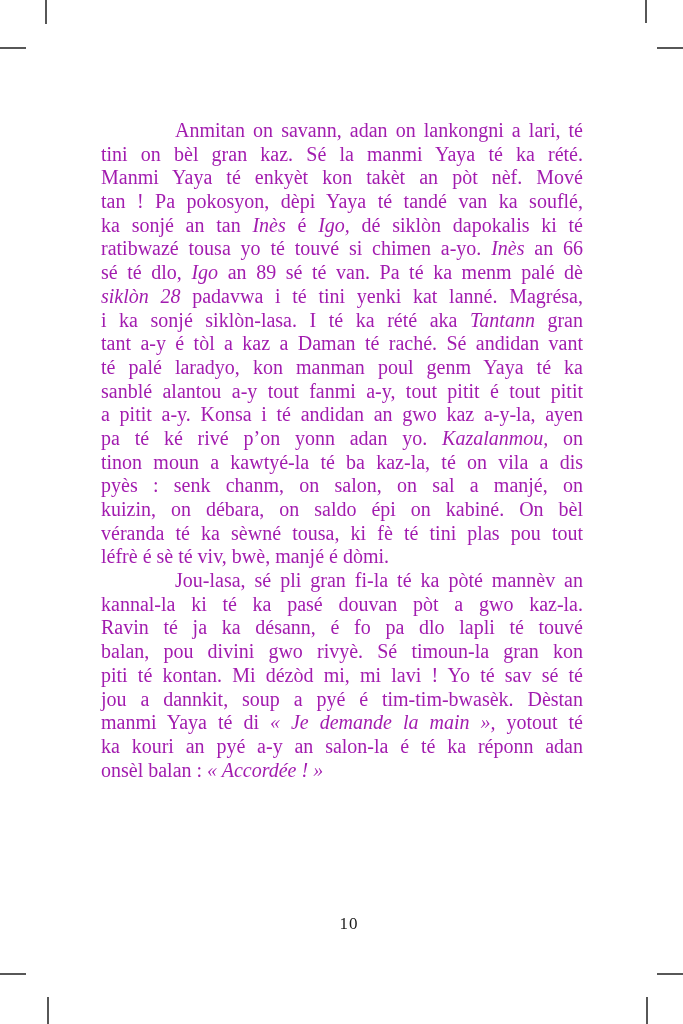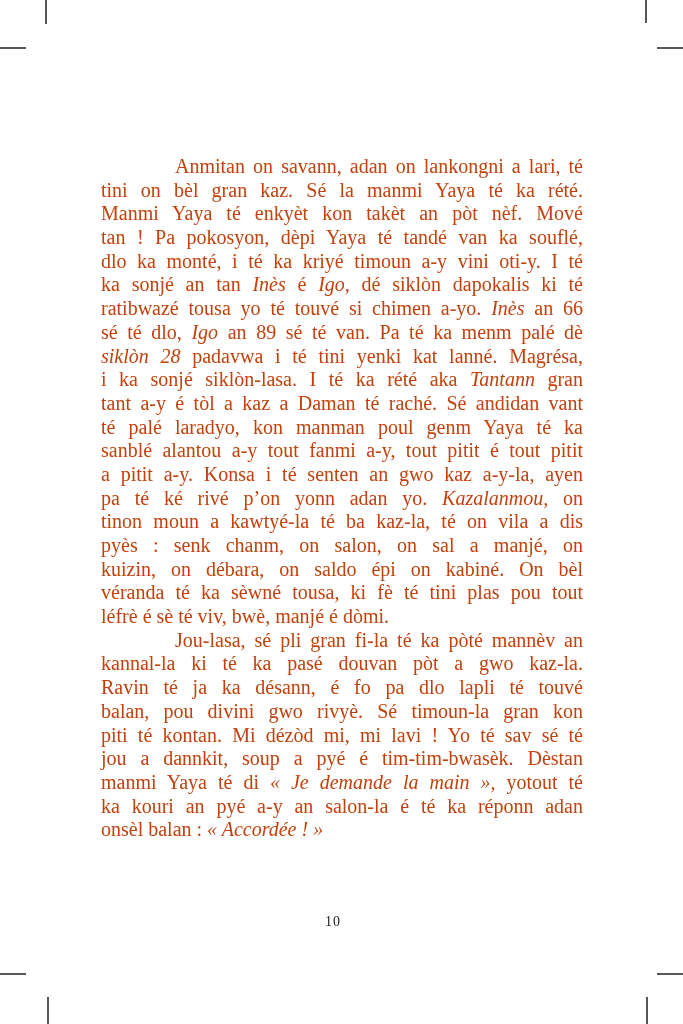--- a/index.html
+++ b/index.html
@@ -32,24 +32,23 @@
   .cm-bl-v { left: 47px;  top: 997px;  width: 2px;  height: 27px; }
   .cm-br-h { left: 657px; top: 973px;  width: 26px; height: 2px;  }
   .cm-br-v { left: 646px; top: 997px;  width: 2px;  height: 27px; }
 
   
   .text-block {
     position: absolute;
     left: 101px;
     top: 119px;
     width: 482px;
-    color: #c2410c;
+    color: #a21caf;
     font-size: 20px;
     line-height: 23.7px;
-    margin-top: 36px;
   }
   .line {
     text-align: justify;
     text-align-last: justify;
     white-space: normal;
     height: 23.7px;
     overflow: visible;
   }
   .line.indent {
     padding-left: 74px;
@@ -58,26 +57,26 @@
     text-align: left;
     text-align-last: left;
   }
   .it {
     font-style: italic;
     text-align: right;
   }
 
   .page-number {
     position: absolute;
-    left: 0;
+    left: 16px;
     top: 914px;
     width: 666px;
     text-align: center;
     color: #1c1c1c;
-    font-size: 14px;
+    font-size: 17px;
     letter-spacing: 1px;
   }
 </style>
 </head>
 <body>
 
 <div class="page">
 
   <div class="crop-mark cm-tl-v"></div>
   <div class="crop-mark cm-tl-h"></div>
@@ -86,30 +85,29 @@
   <div class="crop-mark cm-bl-h"></div>
   <div class="crop-mark cm-bl-v"></div>
   <div class="crop-mark cm-br-h"></div>
   <div class="crop-mark cm-br-v"></div>
 
   <div class="text-block">
       <div class="line indent"><span>Anmitan on savann, adan on lankongni a lari, té</span></div>
       <div class="line"><span>tini on bèl gran kaz. Sé la manmi Yaya té ka rété.</span></div>
       <div class="line"><span>Manmi Yaya té enkyèt kon takèt an pòt nèf. Mové</span></div>
       <div class="line"><span>tan ! Pa pokosyon, dèpi Yaya té tandé van ka souflé,</span></div>
-      <div class="line"><span>dlo ka monté, i té ka kriyé timoun a-y vini oti-y. I té</span></div>
       <div class="line"><span>ka sonjé an tan </span><span class="it">Inès</span><span> é </span><span class="it">Igo,</span><span> dé siklòn dapokalis ki té</span></div>
       <div class="line"><span>ratibwazé tousa yo té touvé si chimen a-yo. </span><span class="it">Inès</span><span> an 66</span></div>
       <div class="line"><span>sé té dlo, </span><span class="it">Igo</span><span> an 89 sé té van. Pa té ka menm palé dè</span></div>
       <div class="line"><span class="it">siklòn 28</span><span> padavwa i té tini yenki kat lanné. Magrésa,</span></div>
       <div class="line"><span>i ka sonjé siklòn-lasa. I té ka rété aka </span><span class="it">Tantann</span><span> gran</span></div>
       <div class="line"><span>tant a-y é tòl a kaz a Daman té raché. Sé andidan vant</span></div>
       <div class="line"><span>té palé laradyo, kon manman poul genm Yaya té ka</span></div>
       <div class="line"><span>sanblé alantou a-y tout fanmi a-y, tout pitit é tout pitit</span></div>
-      <div class="line"><span>a pitit a-y. Konsa i té senten an gwo kaz a-y-la, ayen</span></div>
+      <div class="line"><span>a pitit a-y. Konsa i té andidan an gwo kaz a-y-la, ayen</span></div>
       <div class="line"><span>pa té ké rivé p’on yonn adan yo. </span><span class="it">Kazalanmou,</span><span> on</span></div>
       <div class="line"><span>tinon moun a kawtyé-la té ba kaz-la, té on vila a dis</span></div>
       <div class="line"><span>pyès : senk chanm, on salon, on sal a manjé, on</span></div>
       <div class="line"><span>kuizin, on débara, on saldo épi on kabiné. On bèl</span></div>
       <div class="line"><span>véranda té ka sèwné tousa, ki fè té tini plas pou tout</span></div>
       <div class="line para-last"><span>léfrè é sè té viv, bwè, manjé é dòmi.</span></div>
       <div class="line indent"><span>Jou-lasa, sé pli gran fi-la té ka pòté mannèv an</span></div>
       <div class="line"><span>kannal-la ki té ka pasé douvan pòt a gwo kaz-la.</span></div>
       <div class="line"><span>Ravin té ja ka désann, é fo pa dlo lapli té touvé</span></div>
       <div class="line"><span>balan, pou divini gwo rivyè. Sé timoun-la gran kon</span></div>

